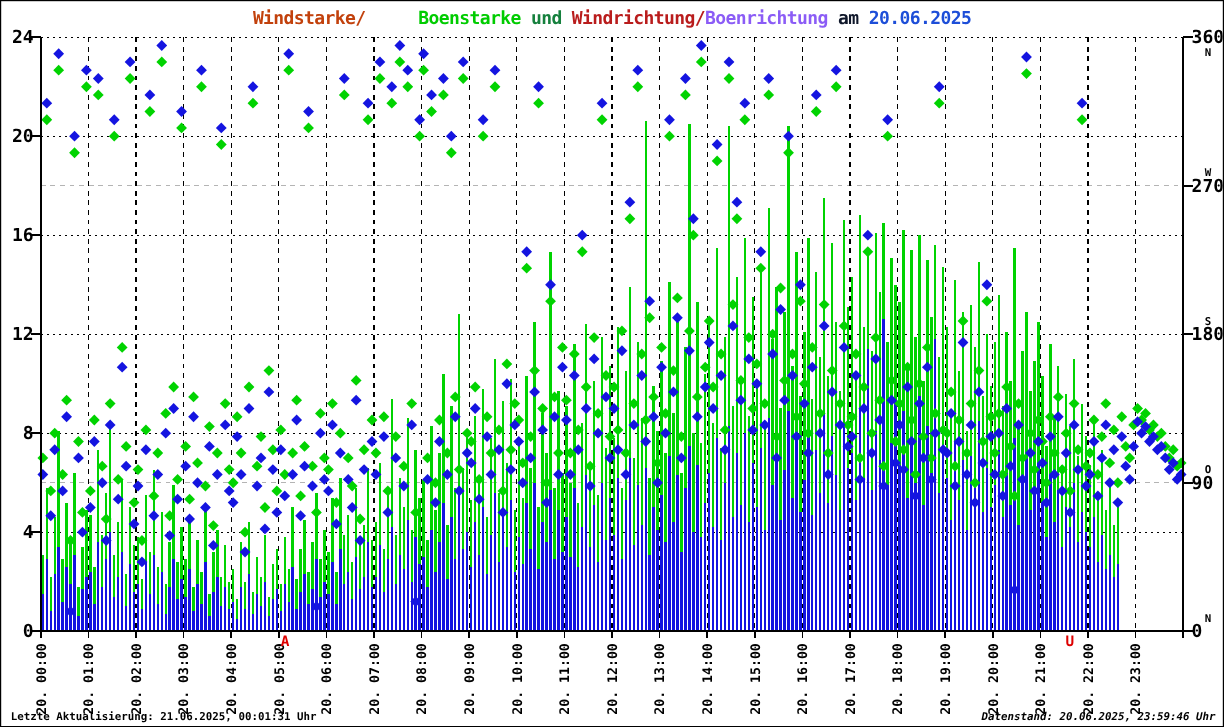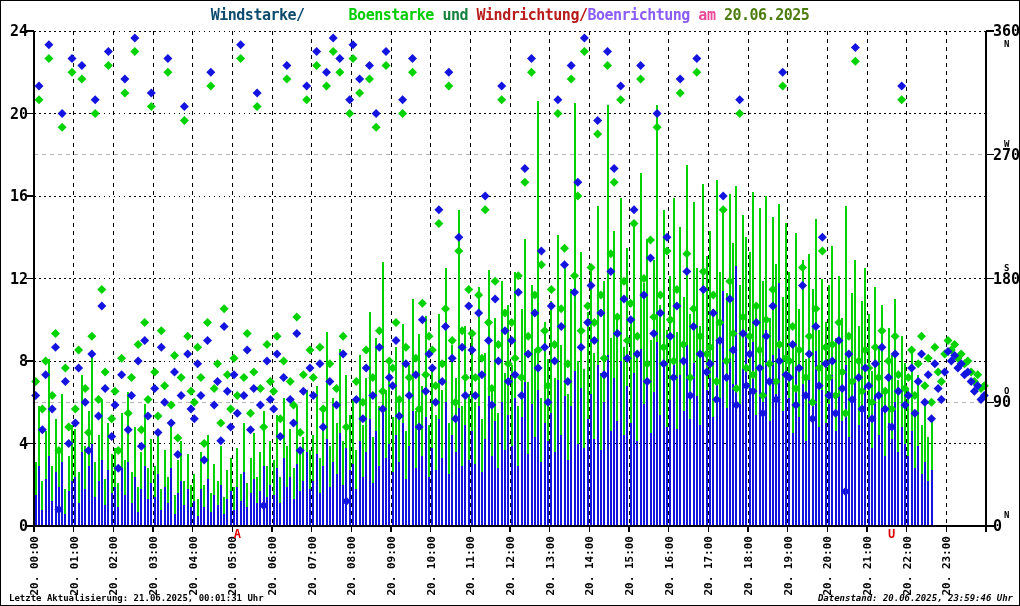--- a/index.html
+++ b/index.html
@@ -9,21 +9,21 @@
                font-size:15px;font-weight:bold;letter-spacing:-0.5px;white-space:pre;}
   #chart-svg{position:absolute;top:0;left:0;}
   .footer{position:absolute;bottom:2px;font-size:9px;font-weight:bold;color:#000;white-space:pre;}
   #footer-left{left:8px;}
   #footer-right{right:6px;font-style:italic;}
 </style>
 </head>
 <body>
 
 <div id="frame">
-  <div id="chart-title"><span style="color: #0c4a6e;">Windstarke/</span><span style="color: rgb(0, 204, 0); padding-left: 44px;">Boenstarke</span><span style="color: #15803d;"> und </span><span style="color: #b91c1c;">Windrichtung/</span><span style="color: #8b5cf6;">Boenrichtung</span><span style="color: #ec4899; text-align: right;"> am </span><span style="color: #4d7c0f;">20.06.2025</span></div>
+  <div id="chart-title"><span style="color: #c2410c;">Windstarke/</span><span style="color: rgb(0, 204, 0); padding-left: 44px;">Boenstarke</span><span style="color: #15803d;"> und </span><span style="color: #b91c1c;">Windrichtung/</span><span style="color: #8b5cf6;">Boenrichtung</span><span style="color: #0f172a; text-align: right;"> am </span><span style="color: #1d4ed8;">20.06.2025</span></div>
   <svg id="chart-svg" width="1018" height="604">
       <g>
         <line x1="33" x2="985" y1="401.25" y2="401.25" stroke="#b4b4b4" stroke-dasharray="4 4" stroke-width="1" shape-rendering="crispEdges"></line>
         <line x1="33" x2="985" y1="153.75" y2="153.75" stroke="#b4b4b4" stroke-dasharray="4 4" stroke-width="1" shape-rendering="crispEdges"></line>
         <line x1="33" x2="985" y1="442.5" y2="442.5" stroke="#000" stroke-dasharray="1.5 3.5" stroke-width="1" shape-rendering="crispEdges"></line>
         <line x1="33" x2="985" y1="360" y2="360" stroke="#000" stroke-dasharray="1.5 3.5" stroke-width="1" shape-rendering="crispEdges"></line>
         <line x1="33" x2="985" y1="277.5" y2="277.5" stroke="#000" stroke-dasharray="1.5 3.5" stroke-width="1" shape-rendering="crispEdges"></line>
         <line x1="33" x2="985" y1="195" y2="195" stroke="#000" stroke-dasharray="1.5 3.5" stroke-width="1" shape-rendering="crispEdges"></line>
         <line x1="33" x2="985" y1="112.5" y2="112.5" stroke="#000" stroke-dasharray="1.5 3.5" stroke-width="1" shape-rendering="crispEdges"></line>
         <line x1="33" x2="985" y1="30" y2="30" stroke="#000" stroke-dasharray="1.5 3.5" stroke-width="1" shape-rendering="crispEdges"></line>

